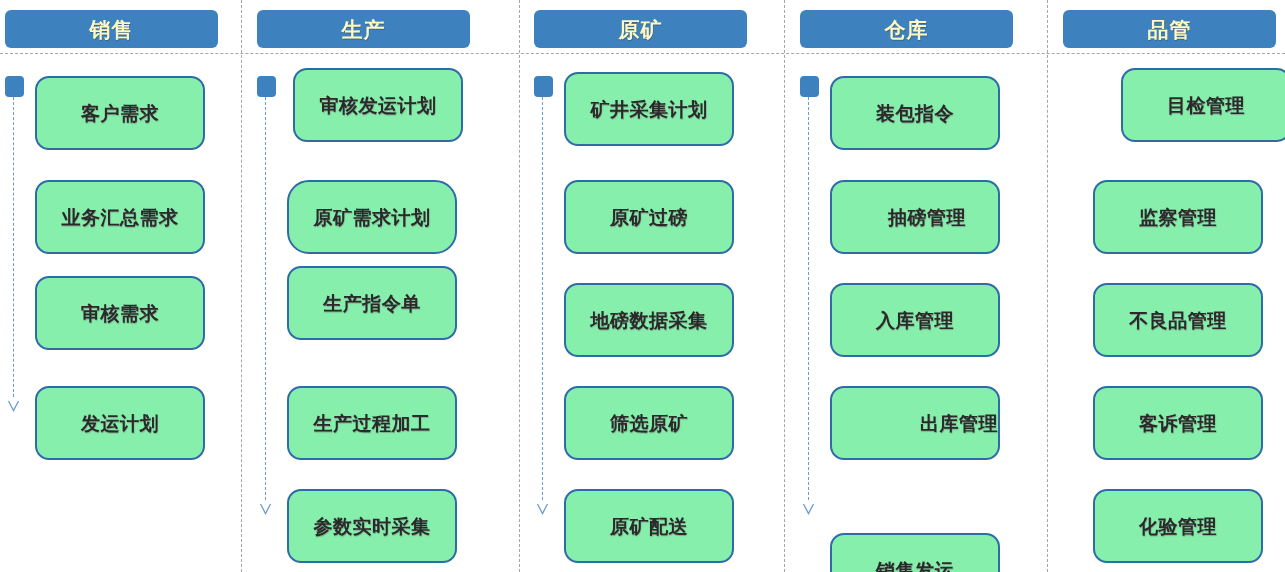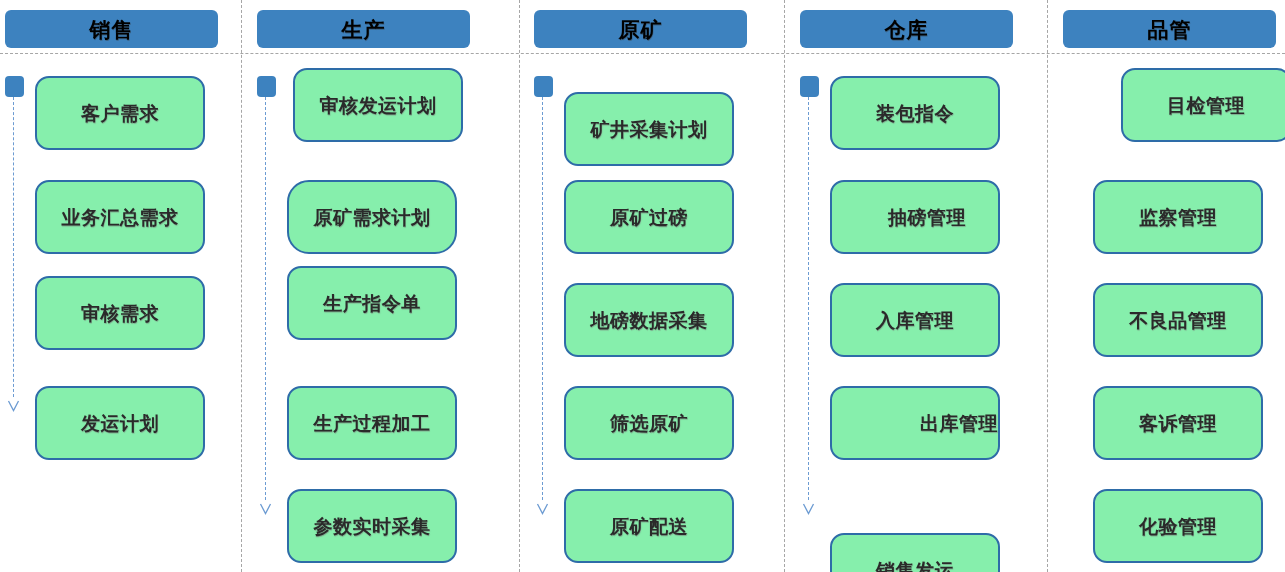--- a/index.html
+++ b/index.html
@@ -55,21 +55,21 @@
     width: 213px;
     height: 38px;
     background: #3d82bf;
     border-radius: 6px;
     display: flex;
     align-items: center;
     justify-content: center;
     box-sizing: border-box;
   }
   .col-header-label {
-    color: #000000;
+    color: #fef9c3;
     font-size: 21px;
     font-weight: bold;
     letter-spacing: 1px;
     line-height: 1;
     text-shadow: 0.5px 0.5px 0.6px rgba(60,60,60,0.45);
   }
 
   
   .flow-marker {
     position: absolute;
@@ -190,21 +190,21 @@
     <div class="col-header">
       <span class="col-header-label">原矿</span>
     </div>
     <div class="flow-marker"></div>
     <div class="flow-line" style="height:403px;"></div>
     <div class="flow-arrowhead" style="top:503px;">
       <svg width="13" height="13" viewBox="0 0 13 13">
           <path d="M1.5 1 L6.5 10.5 L11.5 1" fill="none" stroke="#6c9bd2" stroke-width="1.3"></path>
         </svg>
     </div>
-    <div class="box" style="top:92px;">
+    <div class="box" style="top:72px;">
         <span class="box-label">矿井采集计划</span>
       </div>
     <div class="box" style="top:180px;">
         <span class="box-label">原矿过磅</span>
       </div>
     <div class="box" style="top:283px;">
         <span class="box-label">地磅数据采集</span>
       </div>
     <div class="box" style="top:386px;">
         <span class="box-label">筛选原矿</span>

